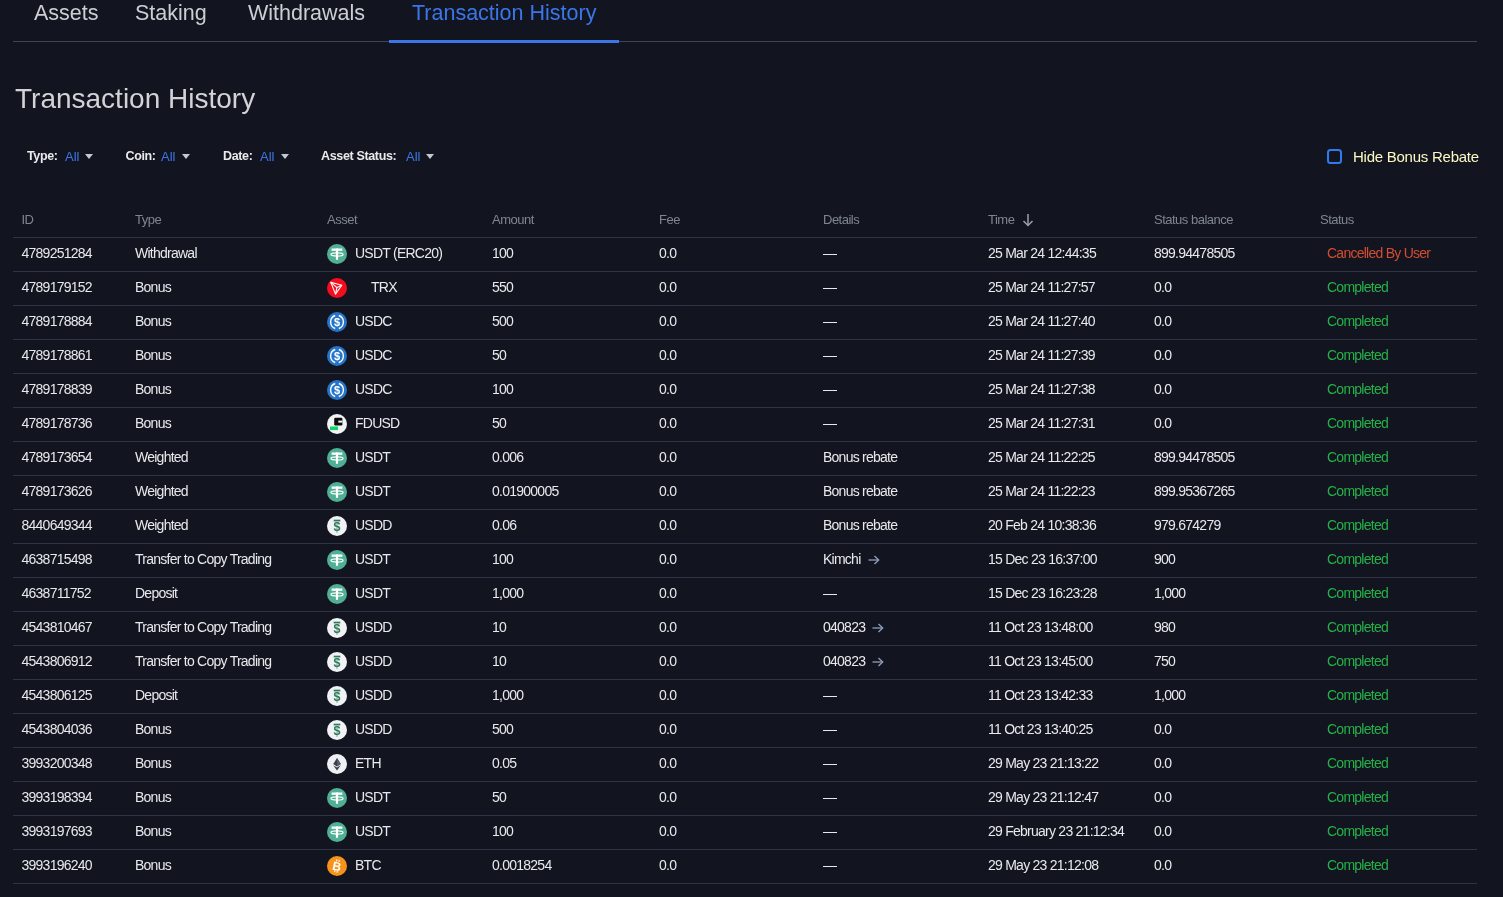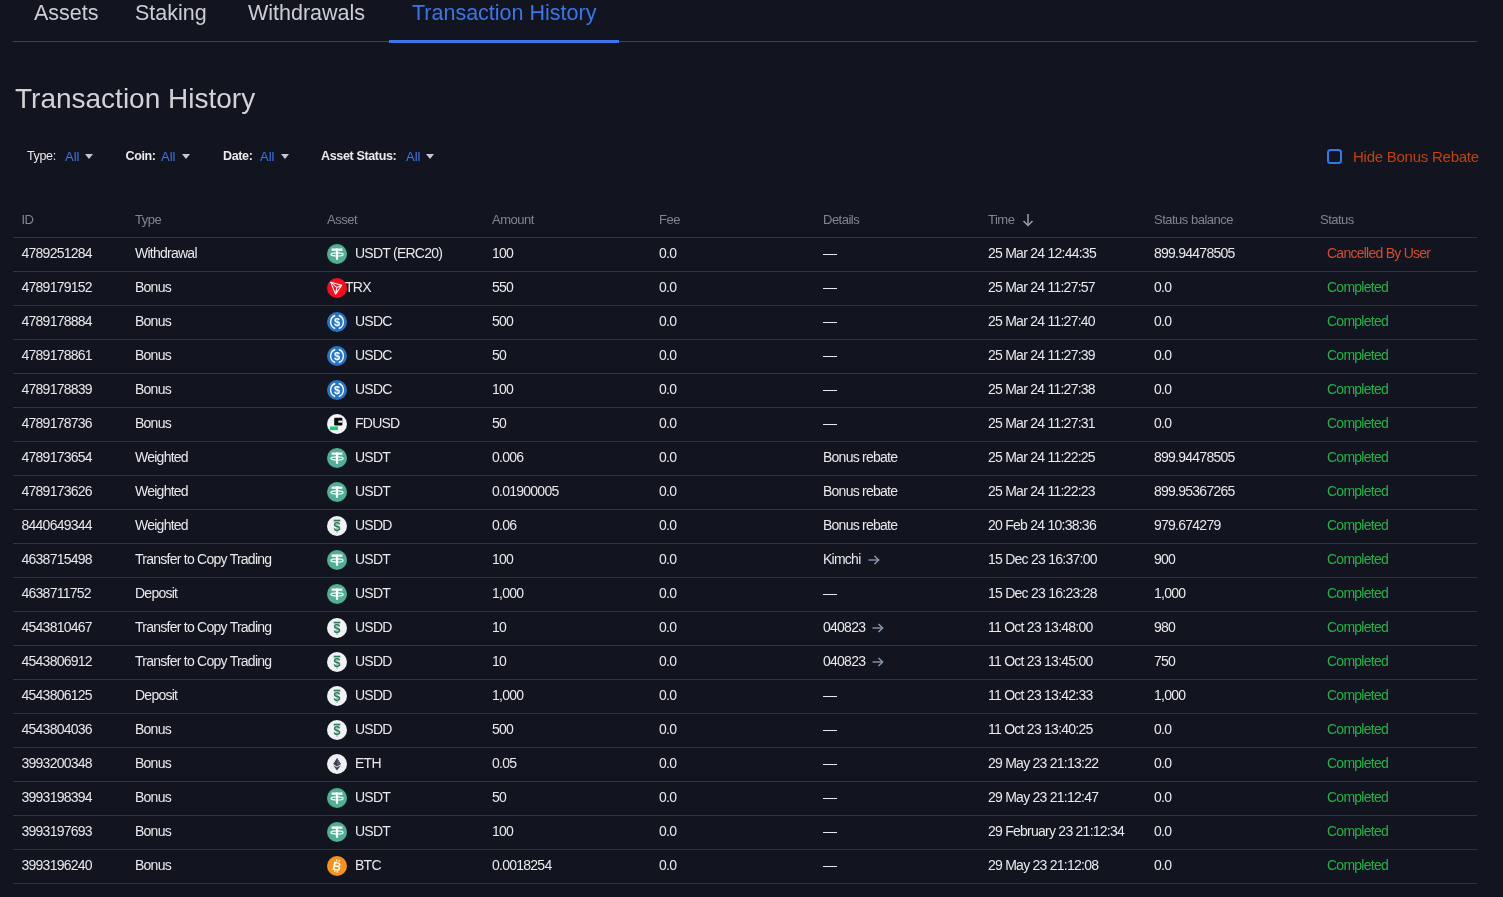--- a/index.html
+++ b/index.html
@@ -12,34 +12,34 @@
 .det{display:flex;align-items:center;gap:7px;height:33px;}
 
 </style></head><body>
 <div class="tab" style="left:34px">Assets</div>
 <div class="tab" style="left:135px">Staking</div>
 <div class="tab" style="left:248px">Withdrawals</div>
 <div class="tab" style="left:412px;color:#3a76e8">Transaction History</div>
 <div class="abs" style="left:13px;top:41px;width:1464px;height:1px;background:#3e4458"></div>
 <div class="abs" style="left:389px;top:39.5px;width:230px;height:3px;background:#3a76e8"></div>
 <div class="abs" style="left:15px;top:83px;font-size:28px;color:#d2d3d7">Transaction History</div>
-<div class="abs" style="left:27px;top:149px;font-size:12.5px;font-weight:normal;letter-spacing:-0.35px;color:#e9eaec">Type:</div>
+<div class="abs" style="left:27px;top:149px;font-size:12.5px;font-weight:bold;letter-spacing:-0.35px;color:#e9eaec">Type:</div>
 <div class="abs" style="left:65px;top:149px;font-size:13px;color:#3a76e8">All</div>
 <div class="abs" style="left:85px;top:153.5px;width:0;height:0;border-left:4.5px solid transparent;border-right:4.5px solid transparent;border-top:5.5px solid #c4c8d0"></div>
 <div class="abs" style="left:125.5px;top:149px;font-size:12.5px;font-weight:bold;letter-spacing:-0.35px;color:#e9eaec">Coin:</div>
 <div class="abs" style="left:161px;top:149px;font-size:13px;color:#3a76e8">All</div>
 <div class="abs" style="left:182px;top:153.5px;width:0;height:0;border-left:4.5px solid transparent;border-right:4.5px solid transparent;border-top:5.5px solid #c4c8d0"></div>
 <div class="abs" style="left:223px;top:149px;font-size:12.5px;font-weight:bold;letter-spacing:-0.35px;color:#e9eaec">Date:</div>
 <div class="abs" style="left:260px;top:149px;font-size:13px;color:#3a76e8">All</div>
 <div class="abs" style="left:281px;top:153.5px;width:0;height:0;border-left:4.5px solid transparent;border-right:4.5px solid transparent;border-top:5.5px solid #c4c8d0"></div>
 <div class="abs" style="left:321px;top:149px;font-size:12.5px;font-weight:bold;letter-spacing:-0.35px;color:#e9eaec">Asset Status:</div>
 <div class="abs" style="left:406px;top:149px;font-size:13px;color:#3a76e8">All</div>
 <div class="abs" style="left:426px;top:153.5px;width:0;height:0;border-left:4.5px solid transparent;border-right:4.5px solid transparent;border-top:5.5px solid #c4c8d0"></div>
 <div class="abs" style="left:1327px;top:148.5px;width:11px;height:11px;border:2px solid #2e7bf0;border-radius:3.5px"></div>
-<div class="abs" style="left:1353px;top:148px;font-size:15px;letter-spacing:-0.25px;color:#c2410c">Hide Bonus Rebate</div>
+<div class="abs" style="left:1353px;top:148px;font-size:15px;letter-spacing:-0.25px;color:#fef9c3">Hide Bonus Rebate</div>
 <div class="abs" style="left:13px;top:202px;width:1464px;height:35px;border-bottom:1px solid #2f3545">
 <div class="hdr" style="left:8.5px">ID</div>
 <div class="hdr" style="left:122px">Type</div>
 <div class="hdr" style="left:314px">Asset</div>
 <div class="hdr" style="left:479px">Amount</div>
 <div class="hdr" style="left:646px">Fee</div>
 <div class="hdr" style="left:810px">Details</div>
 <div class="hdr" style="left:975px">Time</div>
 <div class="hdr" style="left:1141px">Status balance</div>
 <div class="hdr" style="left:1307px">Status</div>
@@ -70,21 +70,21 @@
 <div class="row" style="top:271px">
 <div class="c" style="left:8.5px">4789179152</div>
 <div class="c" style="left:122px">Bonus</div>
 <div class="abs" style="left:314px;top:6.5px;width:20px;height:20px"><svg width="20" height="20" viewBox="0 0 20 20">
         <circle cx="10" cy="10" r="10" fill="#f60d1d"></circle>
         <g stroke="#fff" stroke-width="1.1" fill="none" stroke-linejoin="round">
           <path d="M3.8 4.2 L14.8 7.2 L8.5 16.1 Z"></path>
           <path d="M3.8 4.2 L9.9 9.6 L14.8 7.2 M8.5 16.1 L9.9 9.6"></path>
         </g>
       </svg></div>
-<div class="c" style="left:332px">TRX</div>
+<div class="c" style="left:358px">TRX</div>
 <div class="c" style="left:479px">550</div>
 <div class="c" style="left:646px">0.0</div>
 <div class="c" style="left:810px">—</div>
 <div class="c" style="left:975px">25 Mar 24 11:27:57</div>
 <div class="c" style="left:1141px">0.0</div>
 <div class="c" style="left:1314px;font-size:14px;color:#25b148">Completed</div>
 </div>
 <div class="row" style="top:305px">
 <div class="c" style="left:8.5px">4789178884</div>
 <div class="c" style="left:122px">Bonus</div>

